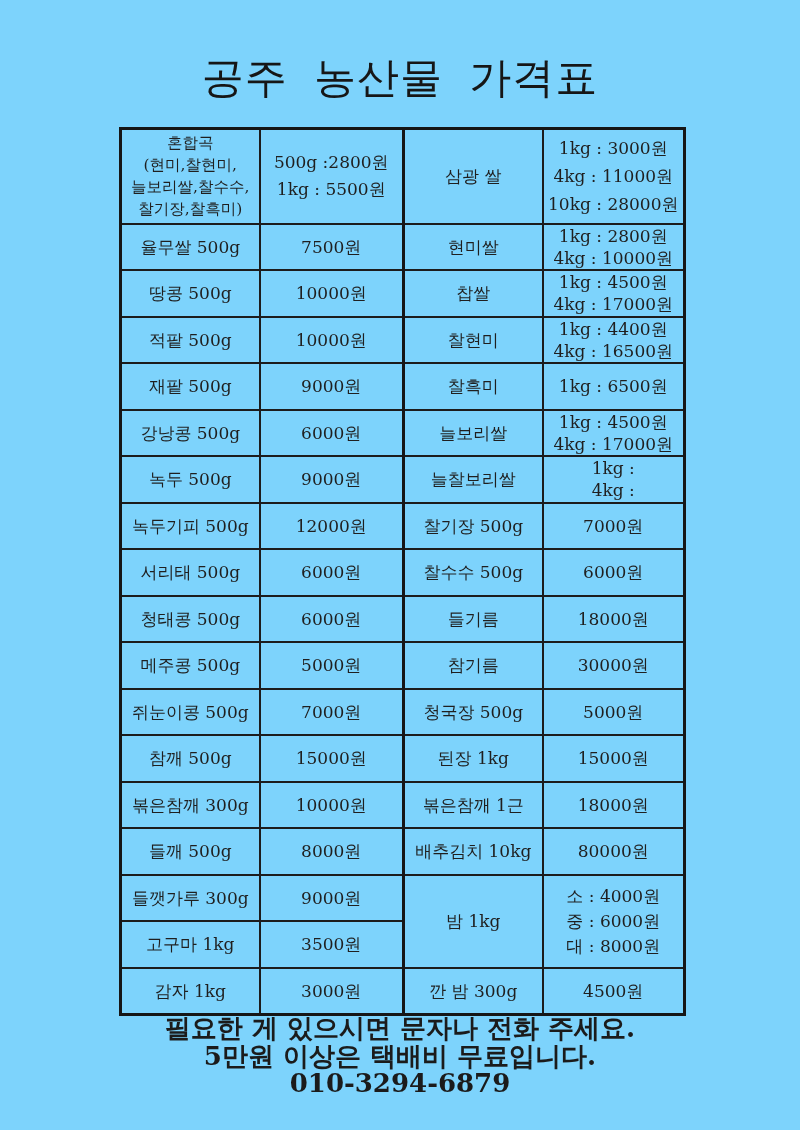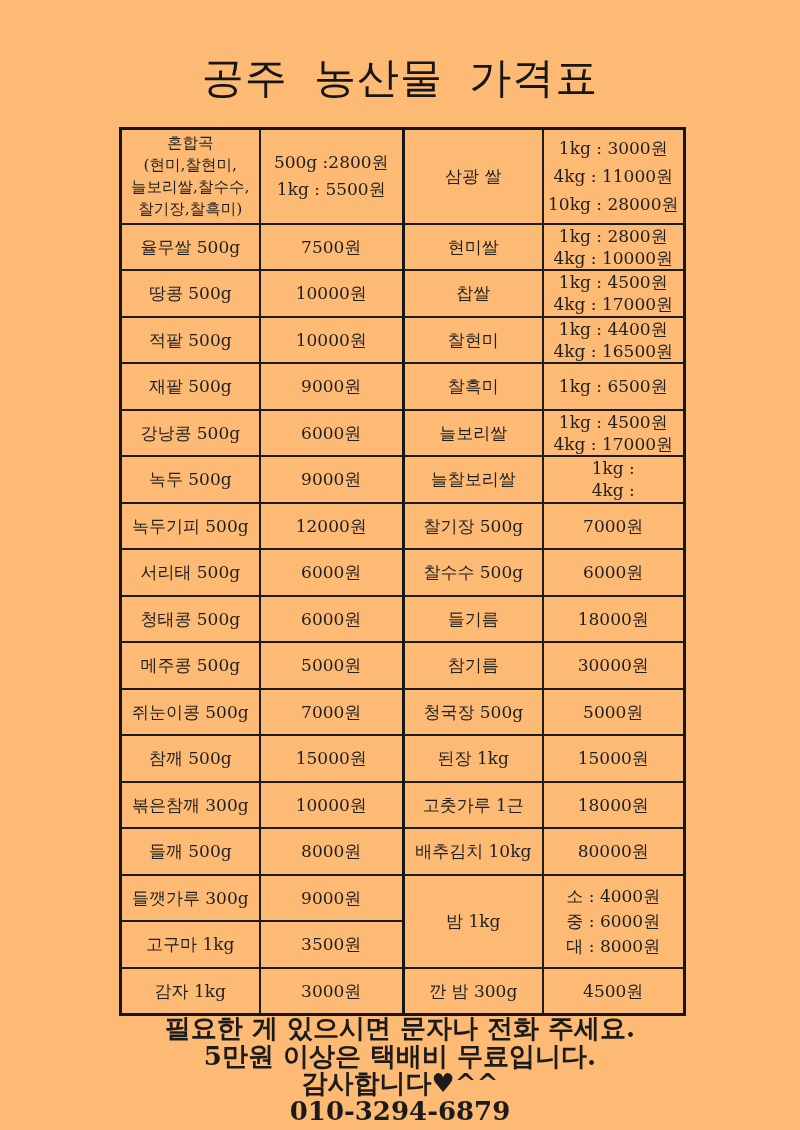--- a/index.html
+++ b/index.html
@@ -4,21 +4,21 @@
 <style>
   html, body {
     margin: 0;
     padding: 0;
     background: #ffffff;
   }
   .page {
     position: relative;
     width: 800px;
     height: 1130px;
-    background: #fdba74;
+    background: #7dd3fc;
     font-family: "DejaVu Serif", "Liberation Serif", serif;
     color: #1f1f1f;
     overflow: hidden;
   }
   .title {
     position: absolute;
     top: 50px;
     left: 0;
     width: 100%;
     margin: 0;
@@ -184,21 +184,21 @@
         </tr>
         <tr>
           <td class="item-cell">참깨 500g</td>
           <td class="price-cell">15000원</td>
           <td class="item-cell mid">된장 1kg</td>
           <td class="price-cell">15000원</td>
         </tr>
         <tr>
           <td class="item-cell">볶은참깨 300g</td>
           <td class="price-cell">10000원</td>
-          <td class="item-cell mid">고춧가루 1근</td>
+          <td class="item-cell mid">볶은참깨 1근</td>
           <td class="price-cell">18000원</td>
         </tr>
         <tr>
           <td class="item-cell">들깨 500g</td>
           <td class="price-cell">8000원</td>
           <td class="item-cell mid">배추김치 10kg</td>
           <td class="price-cell">80000원</td>
         </tr>
         <tr>
           <td class="item-cell">들깻가루 300g</td>
@@ -217,16 +217,15 @@
           <td class="price-cell">3000원</td>
           <td class="item-cell mid">깐 밤 300g</td>
           <td class="price-cell">4500원</td>
         </tr>
       </tbody>
   </table>
 
   <div class="footer" id="footer">
       <div>필요한 게 있으시면 문자나 전화 주세요.</div>
       <div>5만원 이상은 택배비 무료입니다.</div>
-      <div>감사합니다♥^^</div>
       <div>010-3294-6879</div>
     </div>
 </div>
 
 </body></html>

